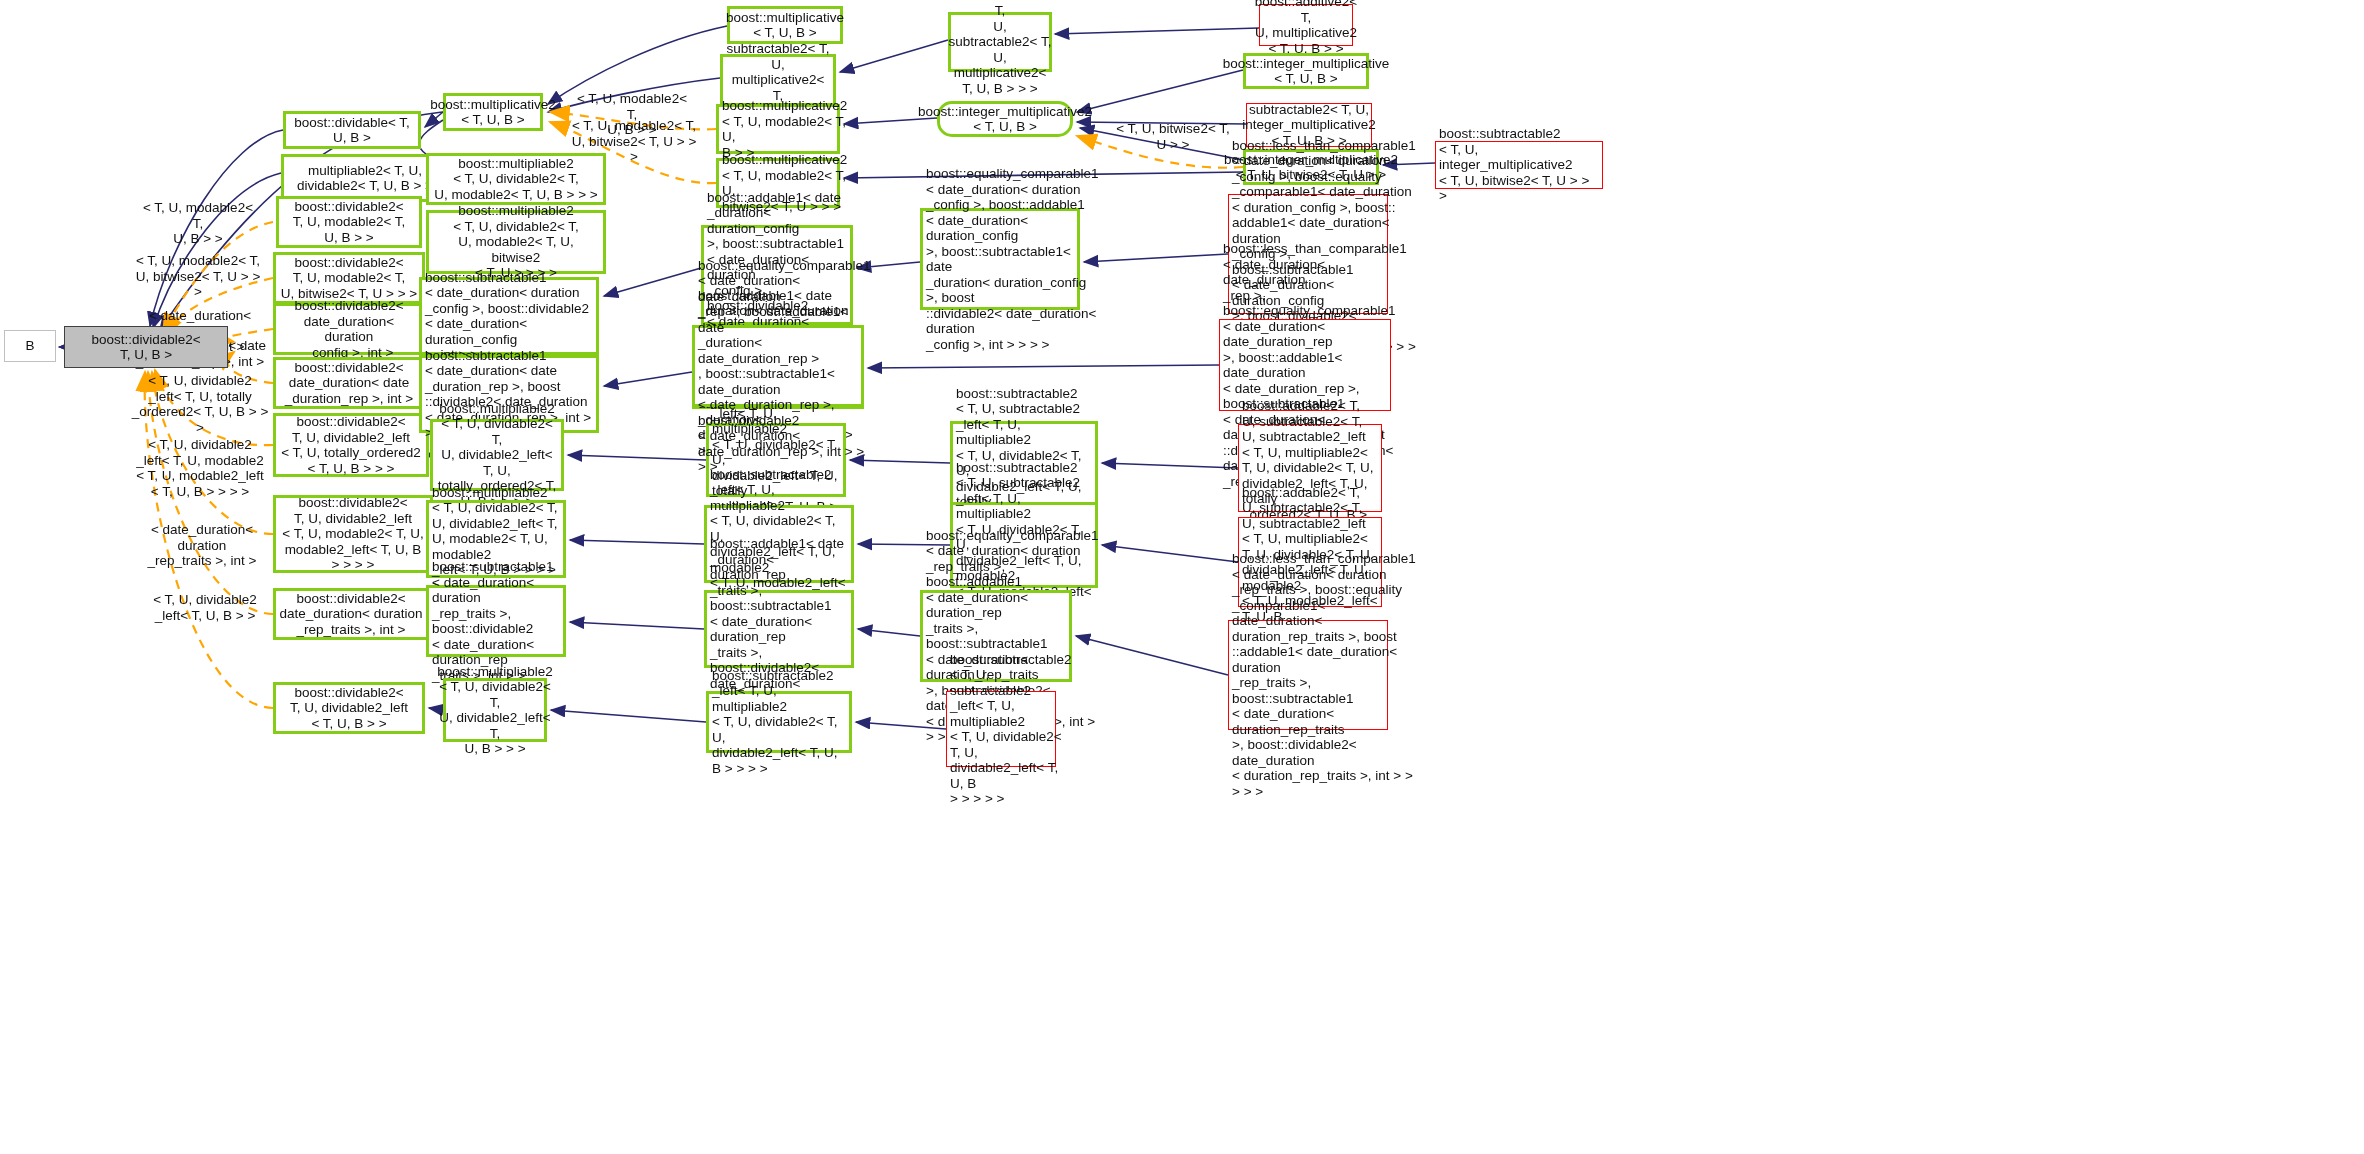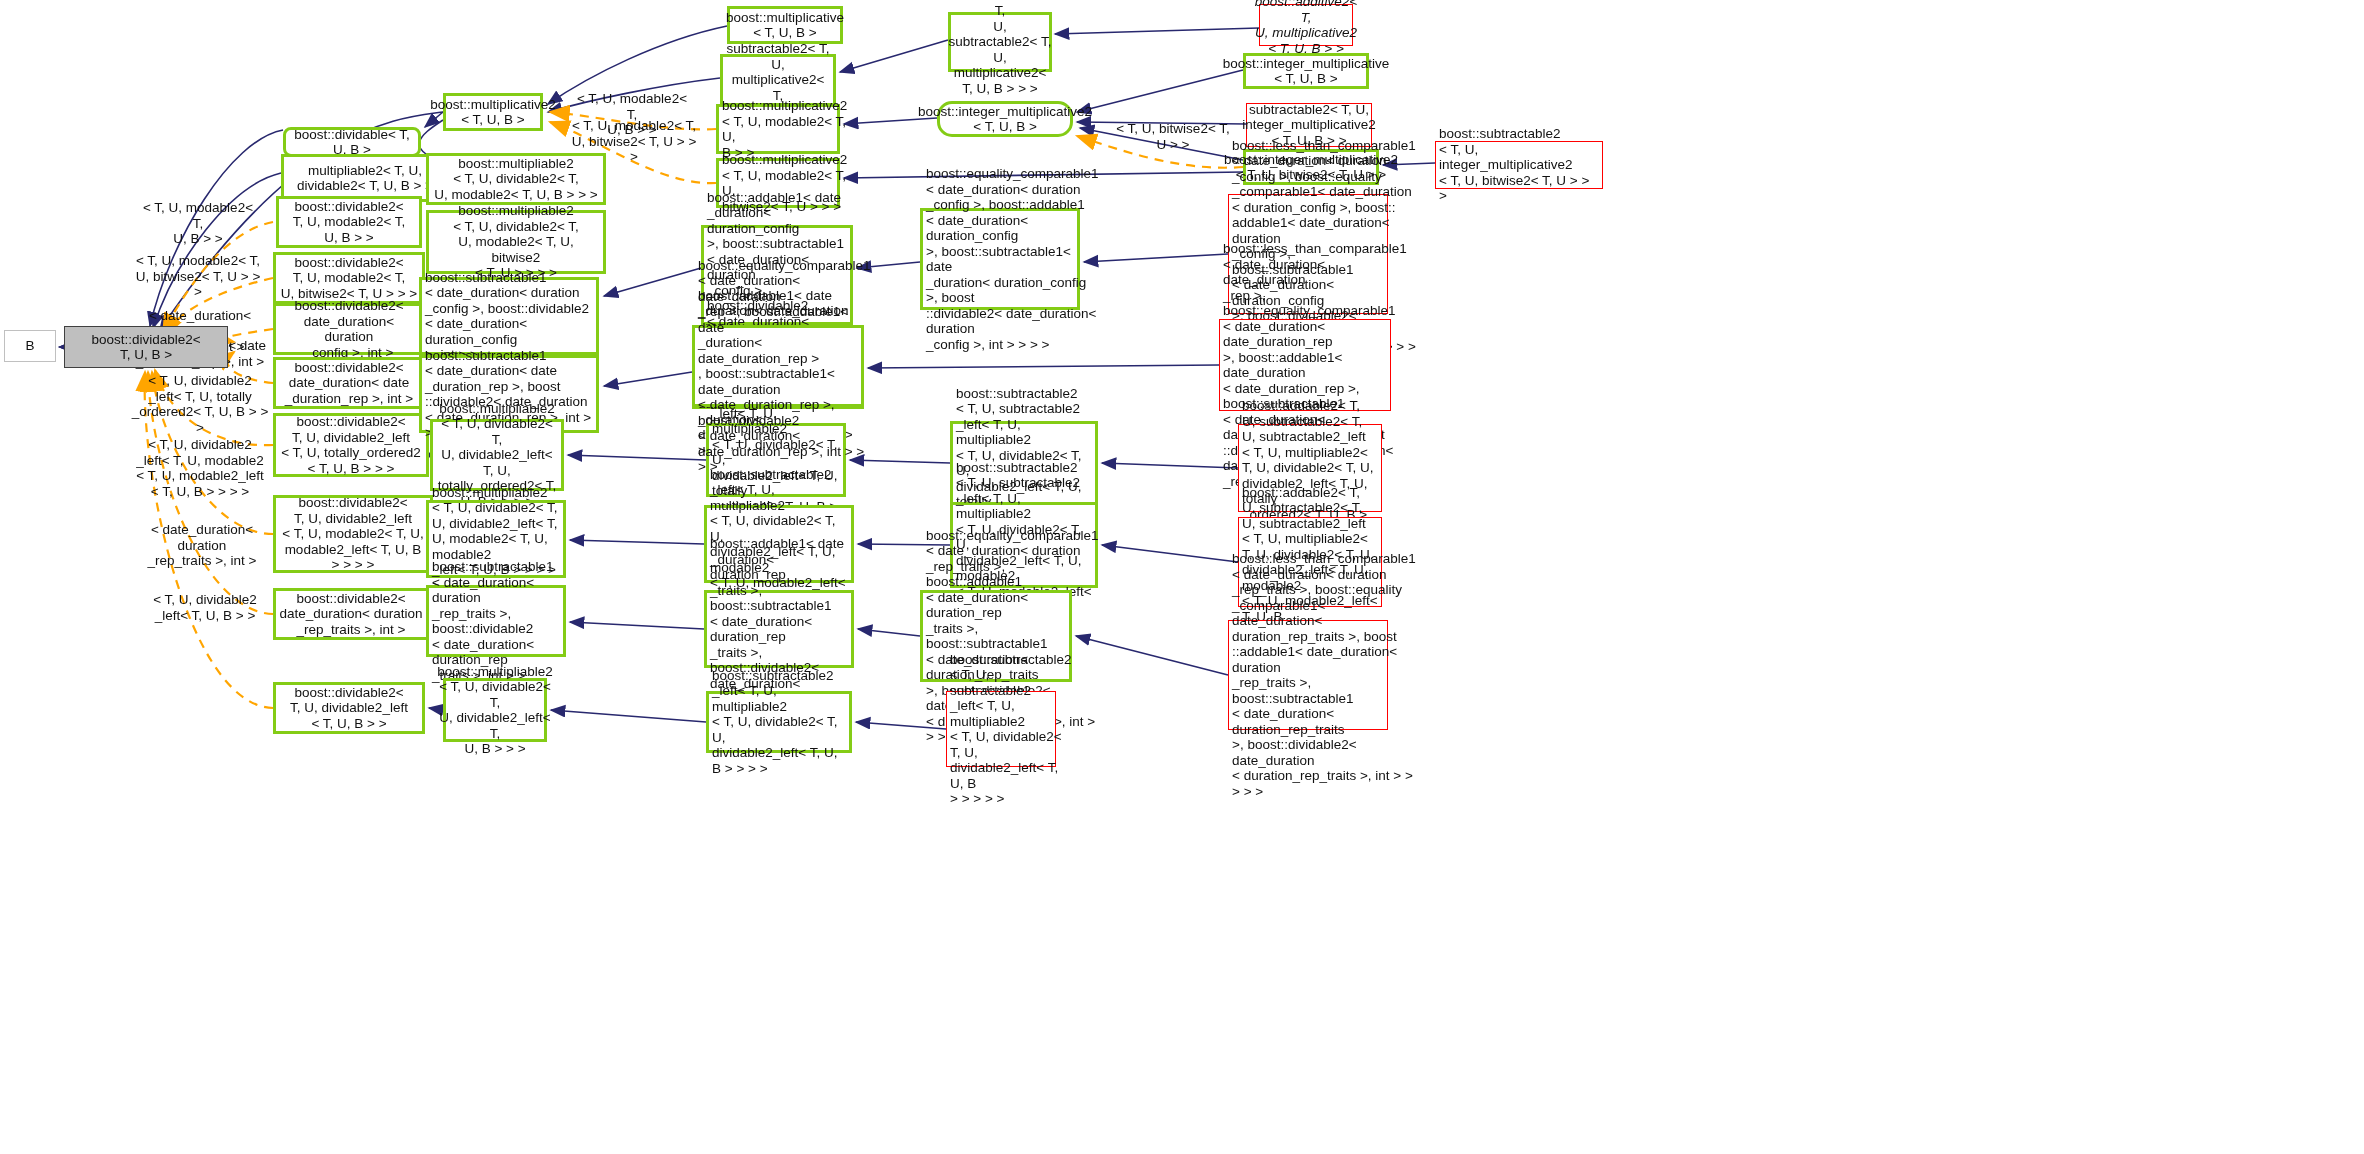--- a/index.html
+++ b/index.html
@@ -143,21 +143,21 @@
       <path d="M273,708 C190,706 140,480 145,372" marker-end="url(#arrO)"></path>
       <path d="M716,129 C660,132 600,116 550,112" marker-end="url(#arrO)"></path>
       <path d="M716,183 C660,186 600,140 550,122" marker-end="url(#arrO)"></path>
       <path d="M1243,167 C1180,172 1120,150 1077,136" marker-end="url(#arrO)"></path>
     </g>
   </svg>
 
 <div class="node plain" style="left: 4px; top: 330px; width: 52px; height: 32px;">B</div>
     <div class="node root" style="left: 64px; top: 326px; width: 164px; height: 42px;">boost::dividable2&lt;
 T, U, B &gt;</div>
-    <div class="node normal" style="left: 283px; top: 127px; width: 138px; height: 30px; border-radius: 8px;">boost::dividable&lt; T,
+    <div class="node normal" style="left: 283px; top: 111px; width: 138px; height: 38px;">boost::dividable&lt; T,
 U, B &gt;</div>
     <div class="node normal" style="left: 281px; top: 154px; width: 168px; height: 48px;">multipliable2&lt; T, U,
 dividable2&lt; T, U, B &gt; &gt;</div>
     <div class="node normal" style="left: 276px; top: 196px; width: 146px; height: 52px;">boost::dividable2&lt;
 T, U, modable2&lt; T,
 U, B &gt; &gt;</div>
     <div class="node normal" style="left: 273px; top: 252px; width: 152px; height: 52px;">boost::dividable2&lt;
 T, U, modable2&lt; T,
 U, bitwise2&lt; T, U &gt; &gt; &gt;</div>
     <div class="node normal" style="left: 273px; top: 303px; width: 152px; height: 52px;">boost::dividable2&lt;
@@ -306,21 +306,21 @@
 _traits &gt;, boost::subtractable1
 &lt; date_duration&lt; duration_rep_traits
 &gt;, boost::dividable2&lt; date_duration
 &lt; duration_rep_traits &gt;, int &gt; &gt; &gt; &gt;</div>
     <div class="node normal red leftal" style="left: 946px; top: 691px; width: 110px; height: 76px;">boost::subtractable2
 &lt; T, U, subtractable2
 _left&lt; T, U, multipliable2
 &lt; T, U, dividable2&lt; T, U,
 dividable2_left&lt; T, U, B
 &gt; &gt; &gt; &gt; &gt;</div>
-    <div class="node normal red" style="left: 1259px; top: 4px; width: 94px; height: 42px; font-style: italic;">boost::additive2&lt; T,
+    <div class="node normal red" style="left: 1259px; top: 4px; width: 94px; height: 42px;">boost::additive2&lt; T,
 U, multiplicative2
 &lt; T, U, B &gt; &gt;</div>
     <div class="node normal" style="left: 1243px; top: 53px; width: 126px; height: 36px;">boost::integer_multiplicative
 &lt; T, U, B &gt;</div>
     <div class="node normal red" style="left: 1246px; top: 103px; width: 126px; height: 44px;">subtractable2&lt; T, U,
 integer_multiplicative2
 &lt; T, U, B &gt; &gt;</div>
     <div class="node normal" style="left: 1243px; top: 149px; width: 136px; height: 36px;">boost::integer_multiplicative2
 &lt; T, U, bitwise2&lt; T, U &gt; &gt;</div>
     <div class="node normal red leftal" style="left: 1228px; top: 194px; width: 160px; height: 120px;">boost::less_than_comparable1

